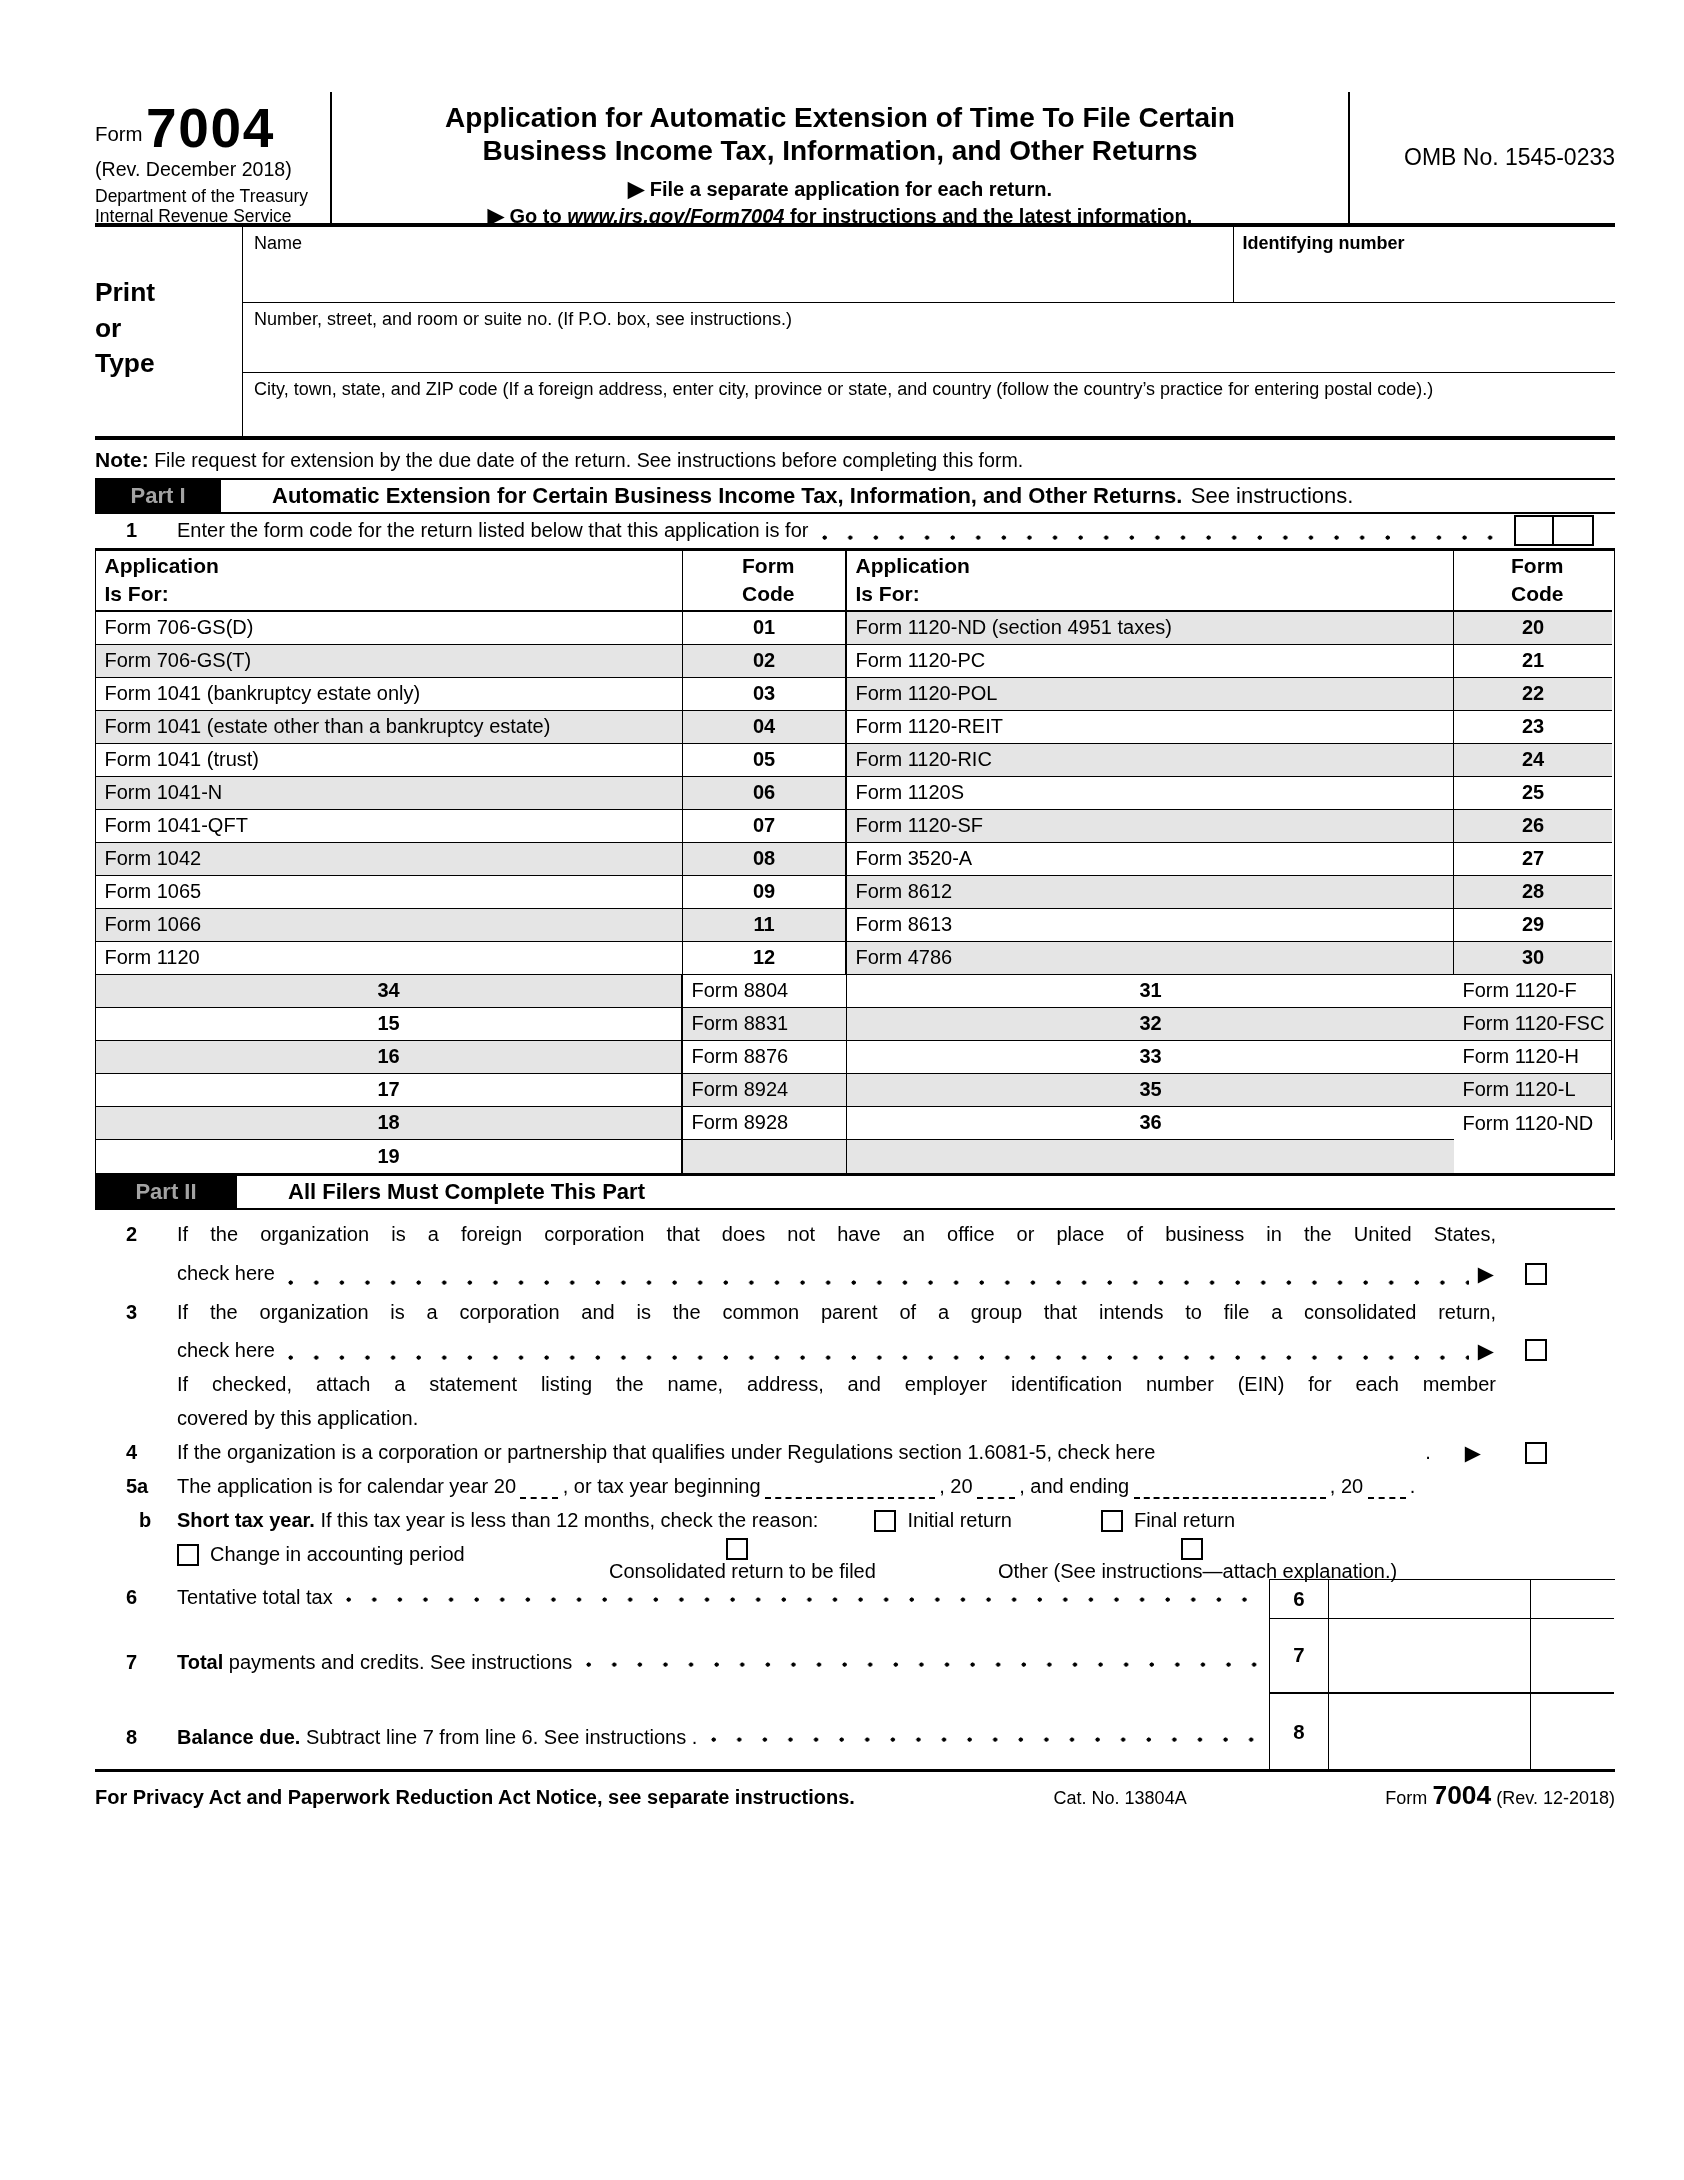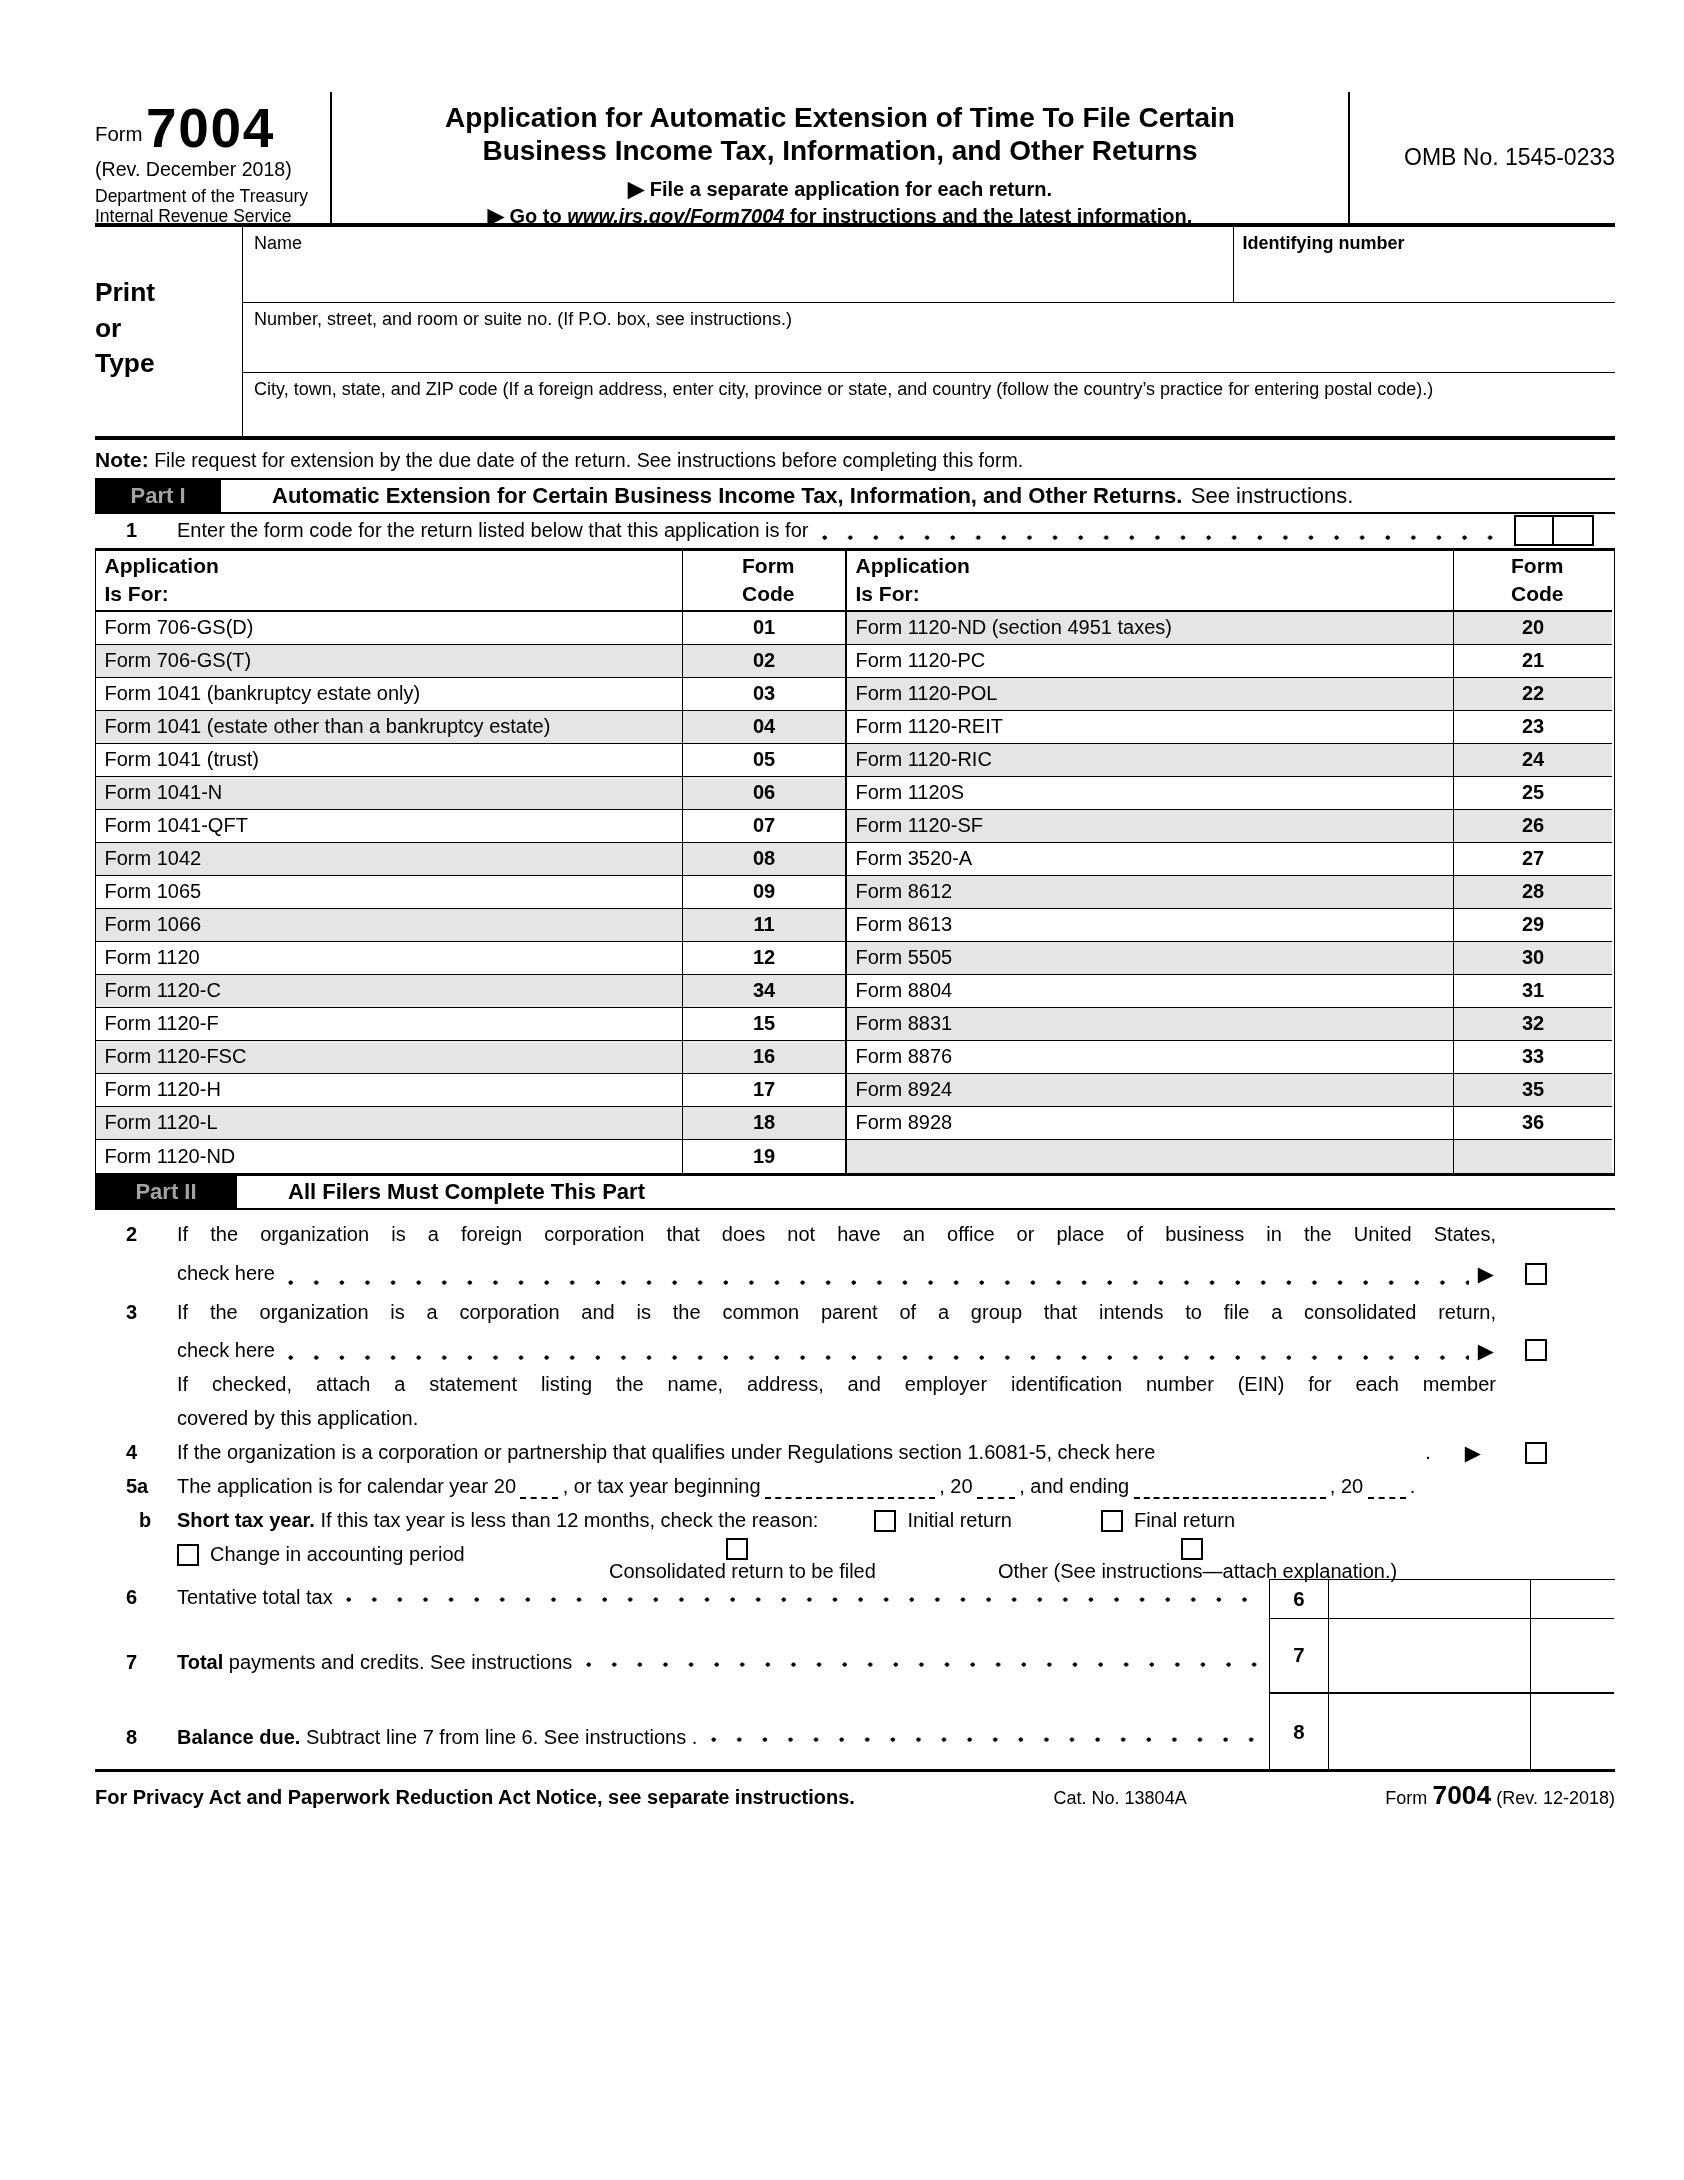--- a/index.html
+++ b/index.html
@@ -247,24 +247,23 @@
     <div class="tc b3 g">Form 8612</div>
     <div class="tc code g">28</div>
 
     <div class="tc b1 g">Form 1066</div>
     <div class="tc code b2 g">11</div>
     <div class="tc b3">Form 8613</div>
     <div class="tc code">29</div>
 
     <div class="tc b1">Form 1120</div>
     <div class="tc code b2">12</div>
-    <div class="tc b3 g">Form 5505</div>
+    <div class="tc b3 g">Form 4786</div>
     <div class="tc code g">30</div>
 
-    <div class="tc b1 g">Form 1120-C</div>
     <div class="tc code b2 g">34</div>
     <div class="tc b3">Form 8804</div>
     <div class="tc code">31</div>
 
     <div class="tc b1">Form 1120-F</div>
     <div class="tc code b2">15</div>
     <div class="tc b3 g">Form 8831</div>
     <div class="tc code g">32</div>
 
     <div class="tc b1 g">Form 1120-FSC</div>

